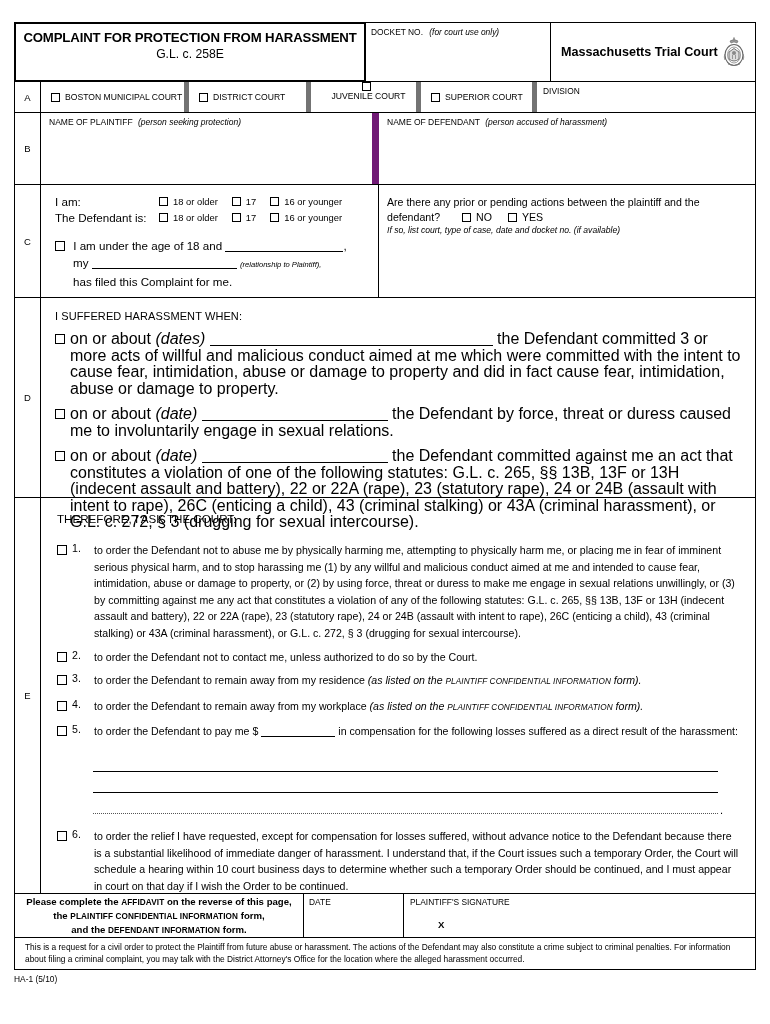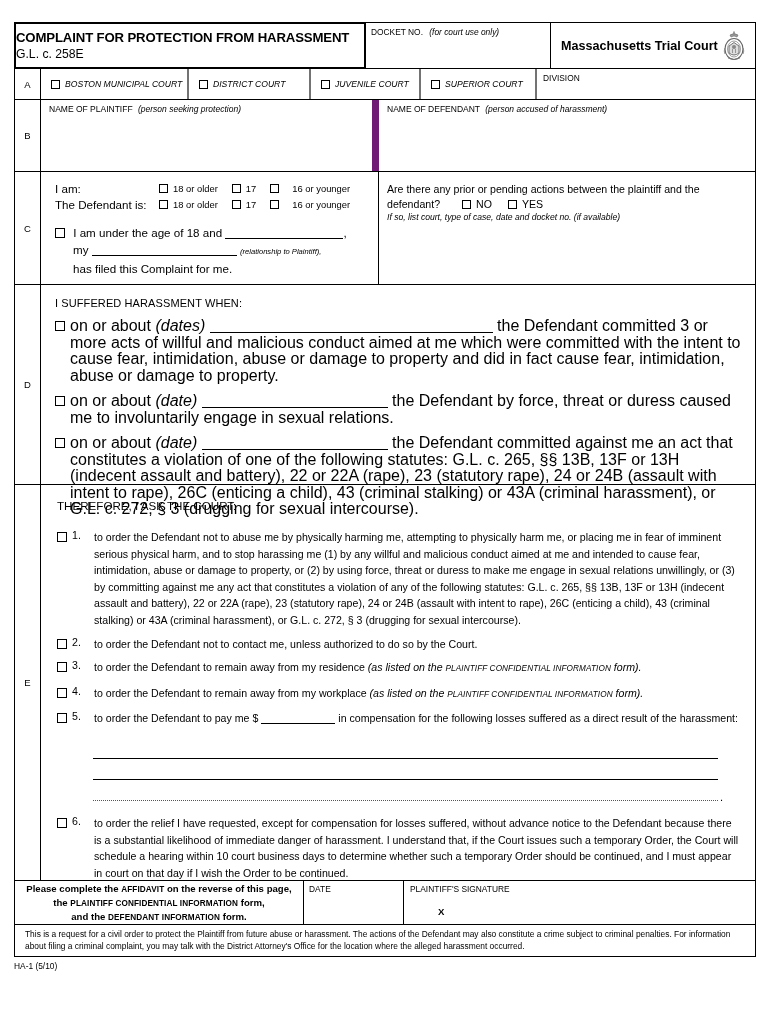--- a/index.html
+++ b/index.html
@@ -31,22 +31,22 @@
   .cb-lg { width: 10px; height: 10px; }
 
   
   .ul { display: inline-block; border-bottom: 1px solid #000; vertical-align: -2px; }
 
   
   .hdr { display: flex; }
   .hdr-title {
     width: 352px; border: 2.5px solid #000;
     display: flex; flex-direction: column;
-    align-items: flex-start; justify-content: center;
-    padding: 6px 0 6px;
+    align-items: center; justify-content: center;
+    padding: 6px 0 19px;
   }
   .hdr-title .t1 { font-size: 13.2px; font-weight: bold; letter-spacing: -.15px; }
   .hdr-title .t2 { font-size: 12.2px; margin-top: 2px; }
 
   .hdr-docket {
     width: 185px; border: 1px solid #000; border-left: none;
     padding: 4px 0 0 5px; font-size: 8.4px;
   }
   .hdr-court {
     flex: 1; border: 1px solid #000; border-left: none;
@@ -58,42 +58,42 @@
 
   
   .rowA { display: flex; border: 1px solid #000; border-top: none; height: 31px; }
   .sec-letter {
     width: 26px; border-right: 1px solid #000;
     display: flex; align-items: center; justify-content: center;
     font-size: 9.5px; flex: 0 0 auto;
   }
   .courtcell {
     display: flex; align-items: center; padding-left: 10px;
-    border-right: 2px solid #737373; font-size: 8.6px; font-style: italic;
+    border-right: 5px solid #737373; font-size: 8.6px;
   }
   .cc1 { width: 148px; }
   .cc2 { width: 122px; text-align: center; }
-  .cc3 { width: 110px; }
+  .cc3 { width: 110px; flex-direction: column; }
   .cc4 { width: 116px; }
   .divcell { flex: 1; padding: 4px 0 0 6px; font-size: 8.4px; }
 
   
   .rowB { display: flex; border: 1px solid #000; border-top: none; height: 72px; }
   .namecell { padding: 4px 0 0 8px; font-size: 8.5px; }
   .nc-left { width: 338px; border-right: 7px solid #701a75; }
   .nc-right { flex: 1; }
 
   
   .rowC { display: flex; border: 1px solid #000; border-top: none; height: 113px; }
   .c-left { width: 338px; border-right: 1px solid #000; padding: 10px 12px 0 14px; }
   .c-right { flex: 1; padding: 9px 10px 0 8px; }
   .agerow { display: flex; align-items: center; font-size: 11.6px; margin-bottom: 3px; }
   .agerow .lbl { width: 104px; }
   .agebox { display: flex; align-items: center; margin-right: 14px; font-size: 9.4px; }
-  .agebox:last-child { margin-right: 0; gap: 8px; }
+  .agebox:last-child { margin-right: 0; }
   .under18 { margin-top: 13px; font-size: 11.6px; line-height: 17px; }
   .under18 .l2 { margin-left: 18px; }
   .qtext { font-size: 10.6px; line-height: 16px; }
   .qopts { display: flex; align-items: center; font-size: 10.6px; margin-top: 1px; }
 
   
   .secD { display: flex; border: 1px solid #000; border-top: none; height: 200px; }
   .dbody { flex: 1; padding: 12px 12px 0 14px; }
   .dhead { font-size: 11px; letter-spacing: .1px; margin-bottom: 9px; }
   .ditem { display: flex; margin-bottom: 9px; }

